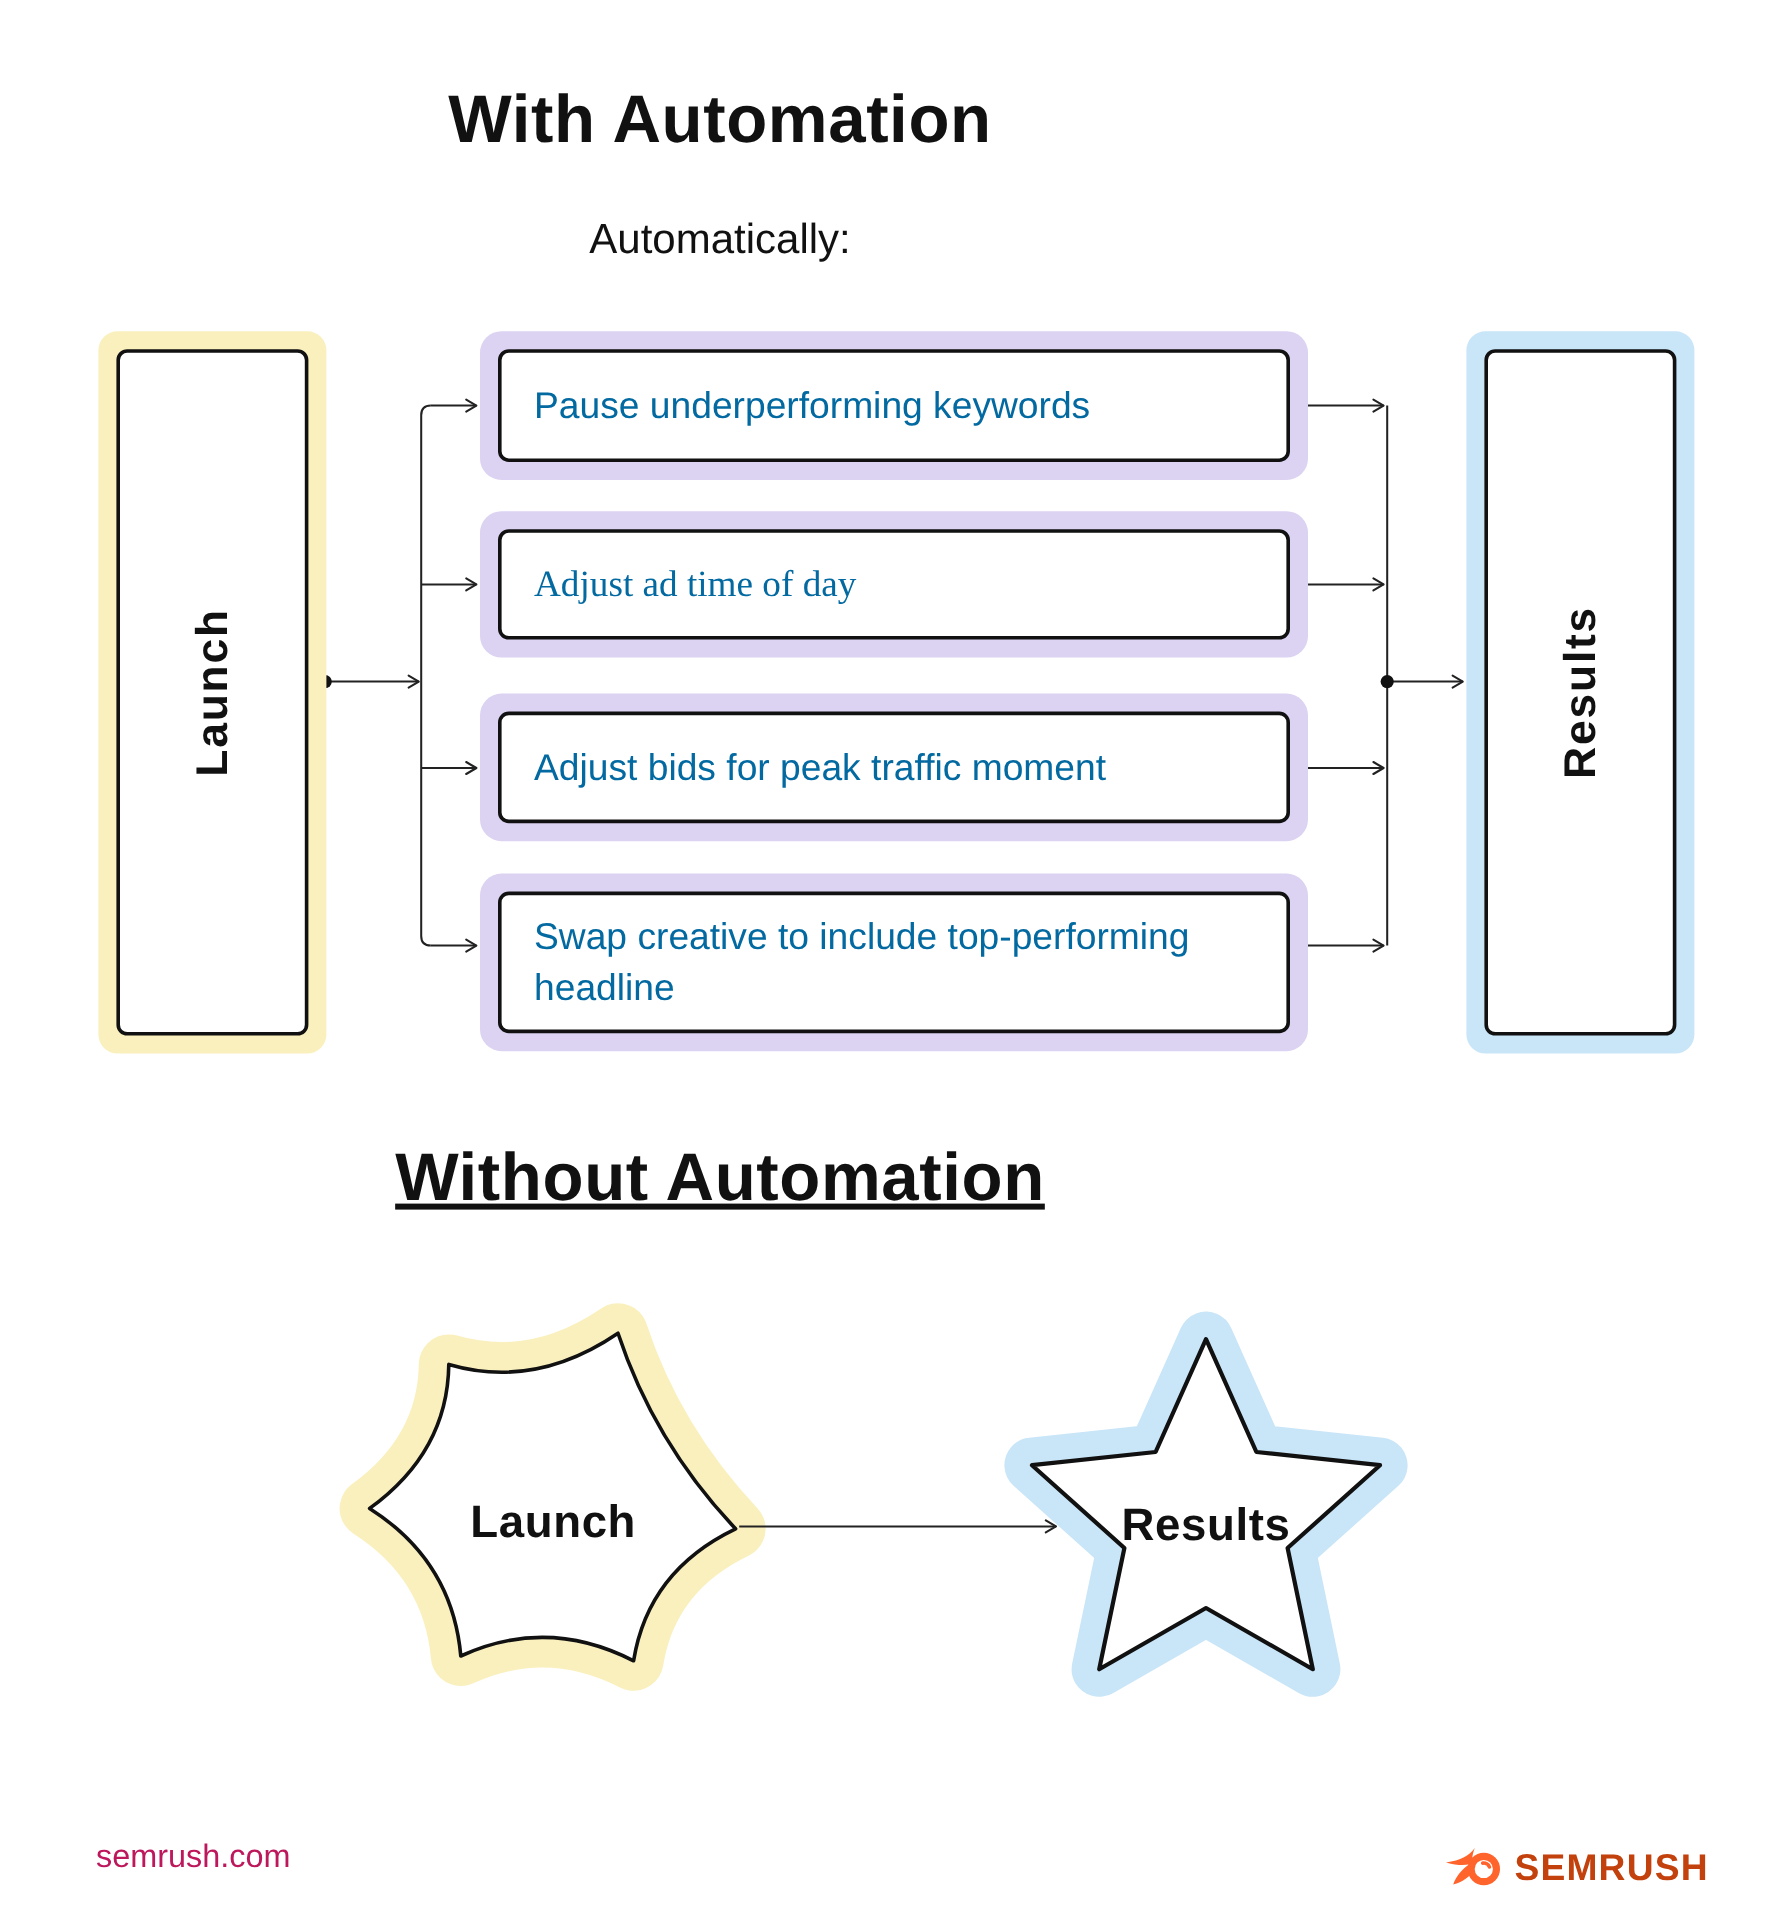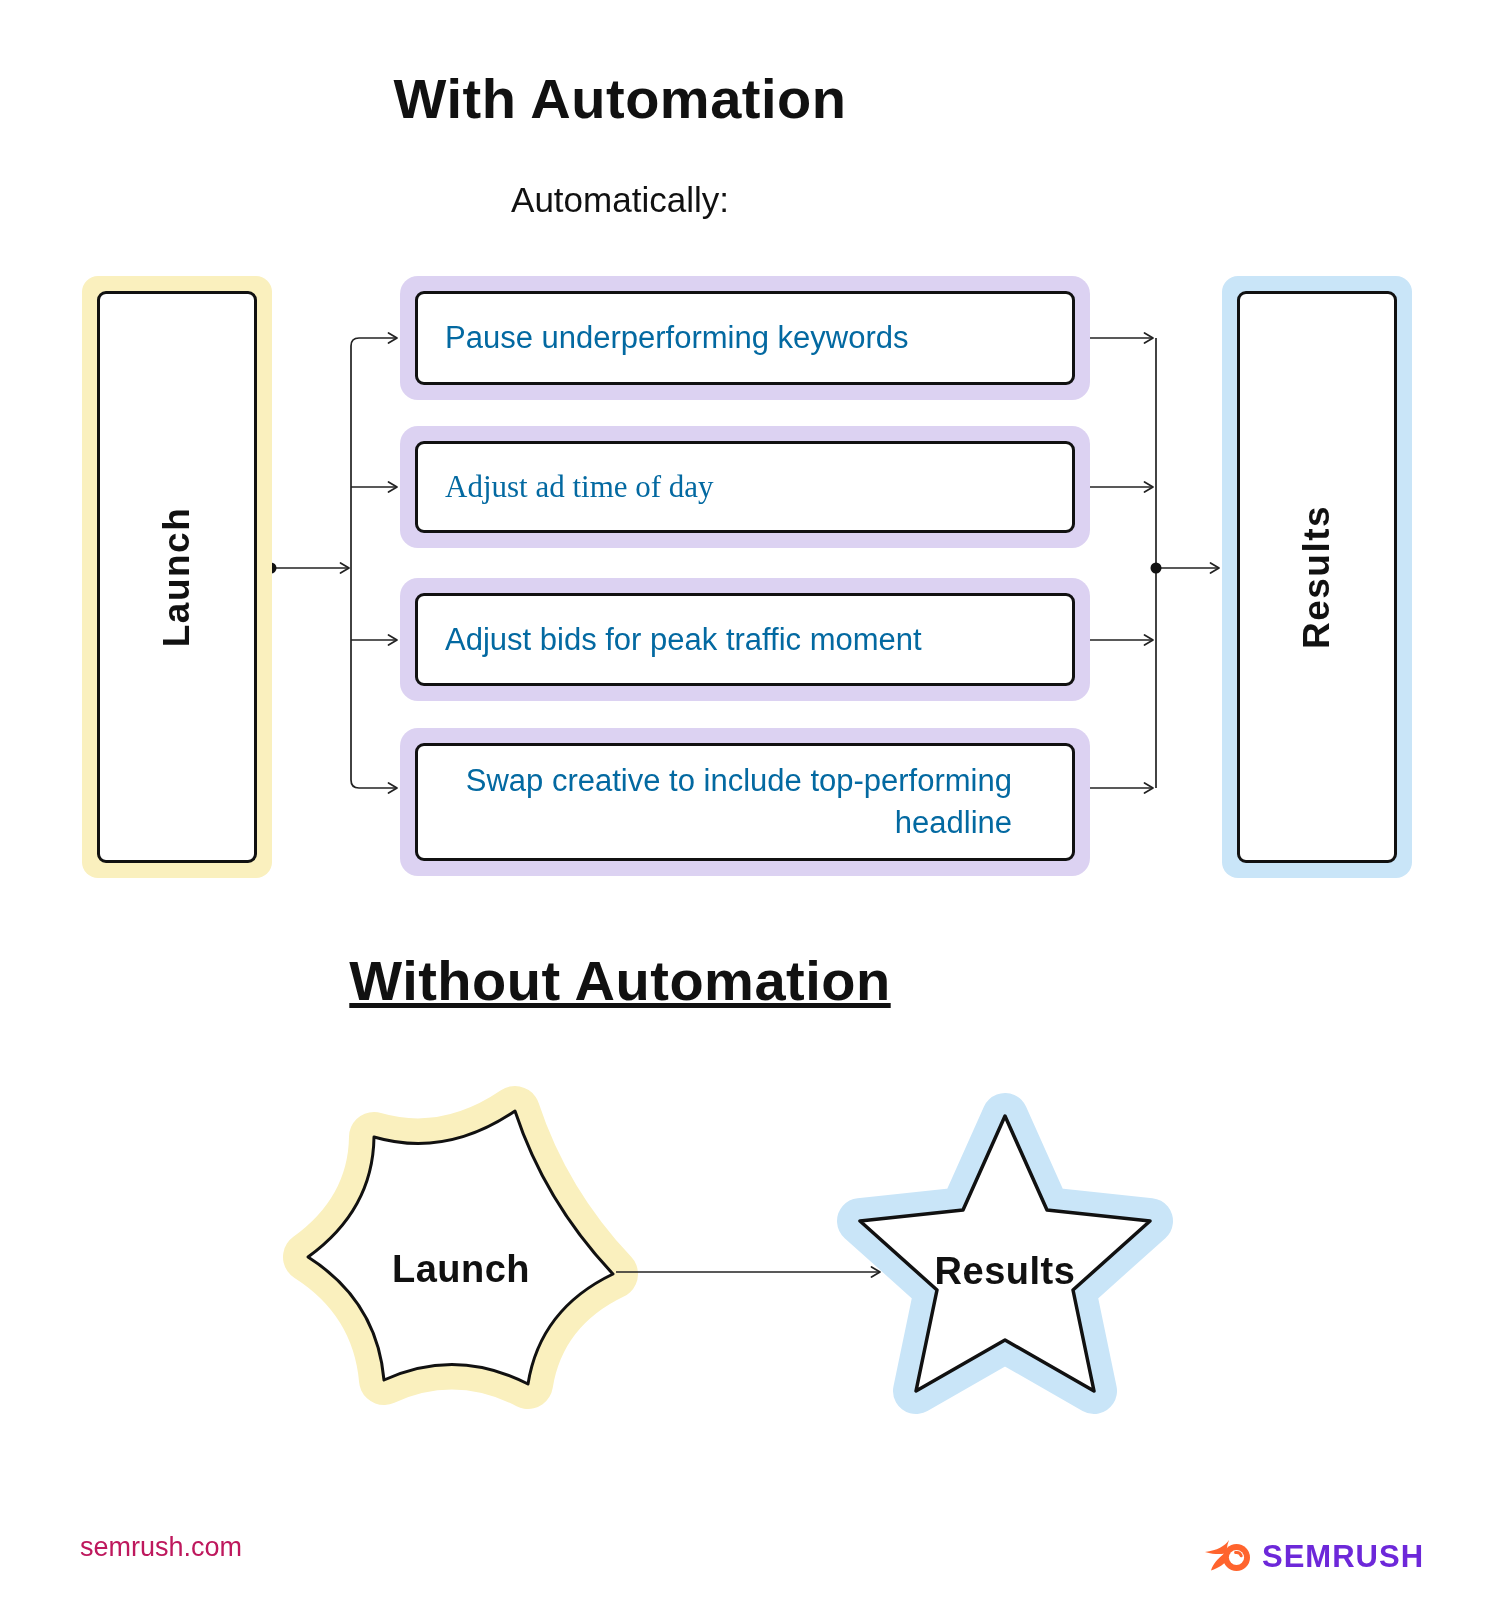--- a/index.html
+++ b/index.html
@@ -1,20 +1,20 @@
 <!DOCTYPE html>
 <html><head>
 <meta charset="utf-8">
 <style>
   html,body{margin:0;padding:0;background:#ffffff;}
   .canvas{
     position:relative;width:1492px;height:1600px;background:#ffffff;
     font-family:"Liberation Sans",sans-serif;color:#111;overflow:hidden;
   }
-  .center-text{position:absolute;left:0;width:1200px;text-align:center;padding-left:20px;}
+  .center-text{position:absolute;left:0;width:1200px;text-align:center;}
   .h1{font-size:56px;font-weight:700;letter-spacing:.5px;}
   .h2{font-size:35px;font-weight:400;}
   
   .group{position:absolute;box-sizing:border-box;border-radius:16px;padding:15px;}
   .group .inner{
     width:100%;height:100%;box-sizing:border-box;background:#fff;
     border:3px solid #111;border-radius:9px;position:relative;
   }
   .yellow{background:#FAF0BE;}
   .purple{background:#DCD2F2;border-radius:18px;}
@@ -29,21 +29,21 @@
     display:flex;align-items:center;box-sizing:border-box;
     padding:0 40px 0 27px;font-size:31px;line-height:1.35;color:#0369a1;
   }
   .shape-label{
     position:absolute;width:260px;text-align:center;
     font-size:38px;font-weight:700;letter-spacing:.5px;
   }
   svg.overlay{position:absolute;top:0;left:0;pointer-events:none;}
   .footer-site{position:absolute;left:80px;top:1532px;font-size:27px;color:#be185d;}
   .logo{position:absolute;left:1203px;top:1537px;display:flex;align-items:center;gap:9px;}
-  .logo-text{font-size:31px;font-weight:700;letter-spacing:1px;color:#6d28d9;}
+  .logo-text{font-size:31px;font-weight:700;letter-spacing:1px;color:#c2410c;}
 </style>
 </head>
 <body>
 
 <div class="canvas">
 
   <div class="center-text h1" style="top:66px;">With Automation</div>
   <div class="center-text h2" style="top:180px;">Automatically:</div>
 
   <svg class="overlay" width="1492" height="1600" viewBox="0 0 1492 1600">
@@ -106,21 +106,21 @@
       <div class="action-text">Adjust ad time of day</div>
     </div>
   </div>
   <div class="group purple" style="left:400px;top:578px;width:690px;height:123px;">
     <div class="inner">
       <div class="action-text">Adjust bids for peak traffic moment</div>
     </div>
   </div>
   <div class="group purple" style="left:400px;top:728px;width:690px;height:148px;">
     <div class="inner">
-      <div class="action-text" style="padding-right:60px;text-align:right;">Swap creative to include top-performing headline</div>
+      <div class="action-text" style="padding-right:60px;">Swap creative to include top-performing headline</div>
     </div>
   </div>
 
   <div class="group blue" style="left:1222px;top:276px;width:190px;height:602px;">
     <div class="inner">
       <div class="vlabel">Results</div>
     </div>
   </div>
 
   <div class="center-text h1" style="top:948px;text-decoration:underline;">Without Automation</div>

